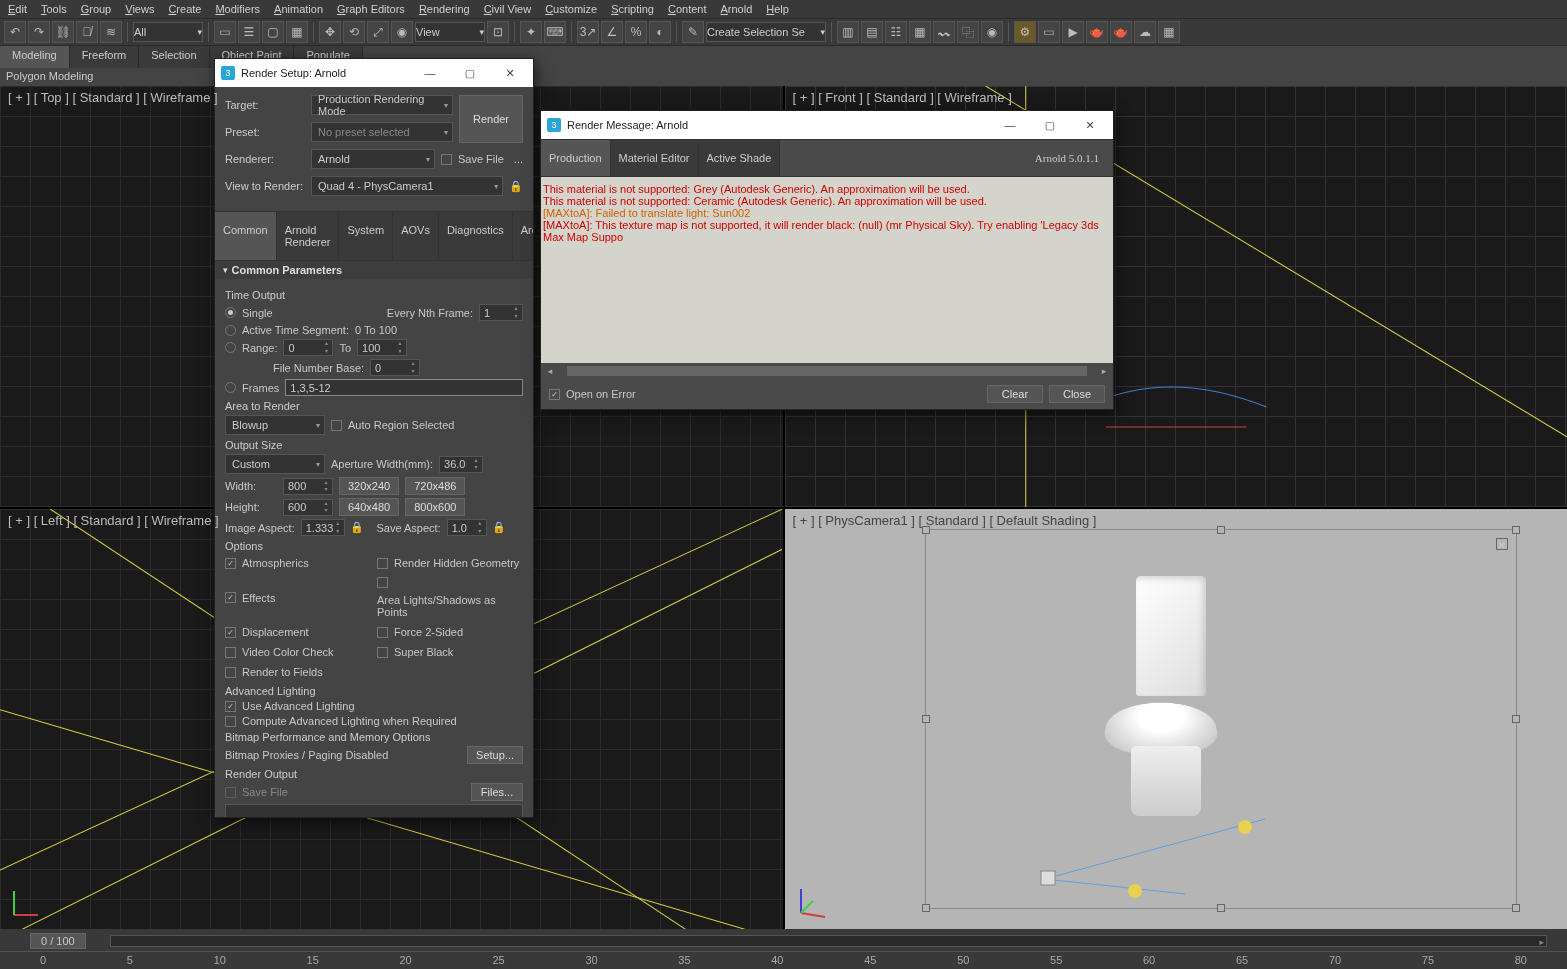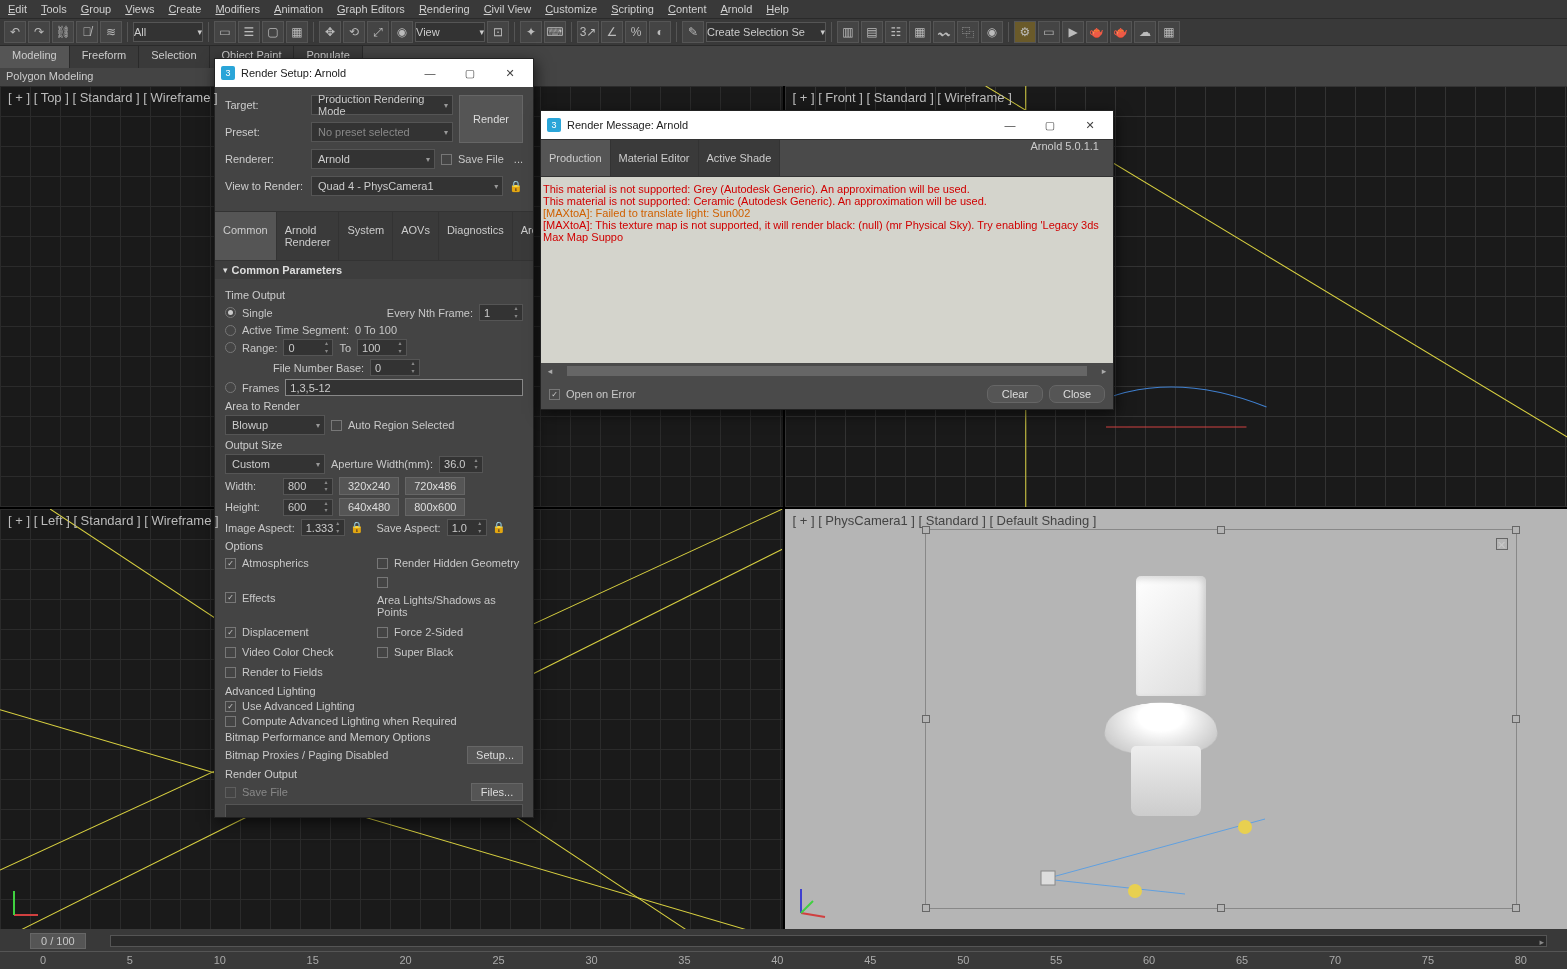--- a/index.html
+++ b/index.html
@@ -86,29 +86,29 @@
 .chk.on::after { content: "✓"; }
 .num { background: #333; border: 1px solid #555; color: #ccc; height: 17px; padding: 0 4px; display: flex; align-items: center; min-width: 50px; position: relative; }
 .num .sp { position: absolute; right: 1px; top: 0; bottom: 0; width: 10px; display: flex; flex-direction: column; }
 .num .sp span { flex: 1; font-size: 6px; text-align: center; color: #888; line-height: 7px; }
 .txtin { background: #333; border: 1px solid #555; color: #ccc; height: 17px; padding: 0 4px; flex: 1; display: flex; align-items: center; }
 .sbtn { background: #555; border: 1px solid #666; color: #ddd; padding: 2px 8px; min-width: 52px; text-align: center; height: 18px; line-height: 13px; }
 
 
 .rm { top: 110px; left: 540px; width: 574px; height: 300px; }
 .rm .tabstrip { background: #4a4a4a; padding-right: 8px; }
-.rm-ver { margin-left: auto; padding: 0 6px; color: #ccc; }
+.rm-ver { margin-left: auto; padding: 12px 6px; color: #ccc; font-family: Liberation Serif, serif; }
 .rm-msgs { background: #d4d4cc; flex: 1; padding: 6px 2px; overflow: auto; color: #000; font-size: 11px; position: relative; }
 .rm-msgs .red { color: #d00000; display: block; }
 .rm-msgs .orange { color: #d06000; display: block; }
 .rm-scroll { height: 16px; background: #4a4a4a; display: flex; align-items: center; padding: 0 2px; }
 .rm-scroll .thumb { flex: 1; height: 10px; background: #666; margin: 0 10px; }
 .rm-scroll .ar { width: 14px; text-align: center; color: #aaa; font-size: 9px; }
 .rm-foot { background: #4a4a4a; height: 30px; display: flex; align-items: center; padding: 0 8px; gap: 6px; }
-.rm-foot .sbtn { min-width: 56px; border-radius: 7px; }
+.rm-foot .sbtn { min-width: 56px; }
 
 svg.axis { position: absolute; bottom: 6px; left: 6px; }
 </style>
 </head>
 <body>
 
 <div class="menubar" id="menubar">
     <span><u>E</u>dit</span>
     <span><u>T</u>ools</span>
     <span><u>G</u>roup</span>

